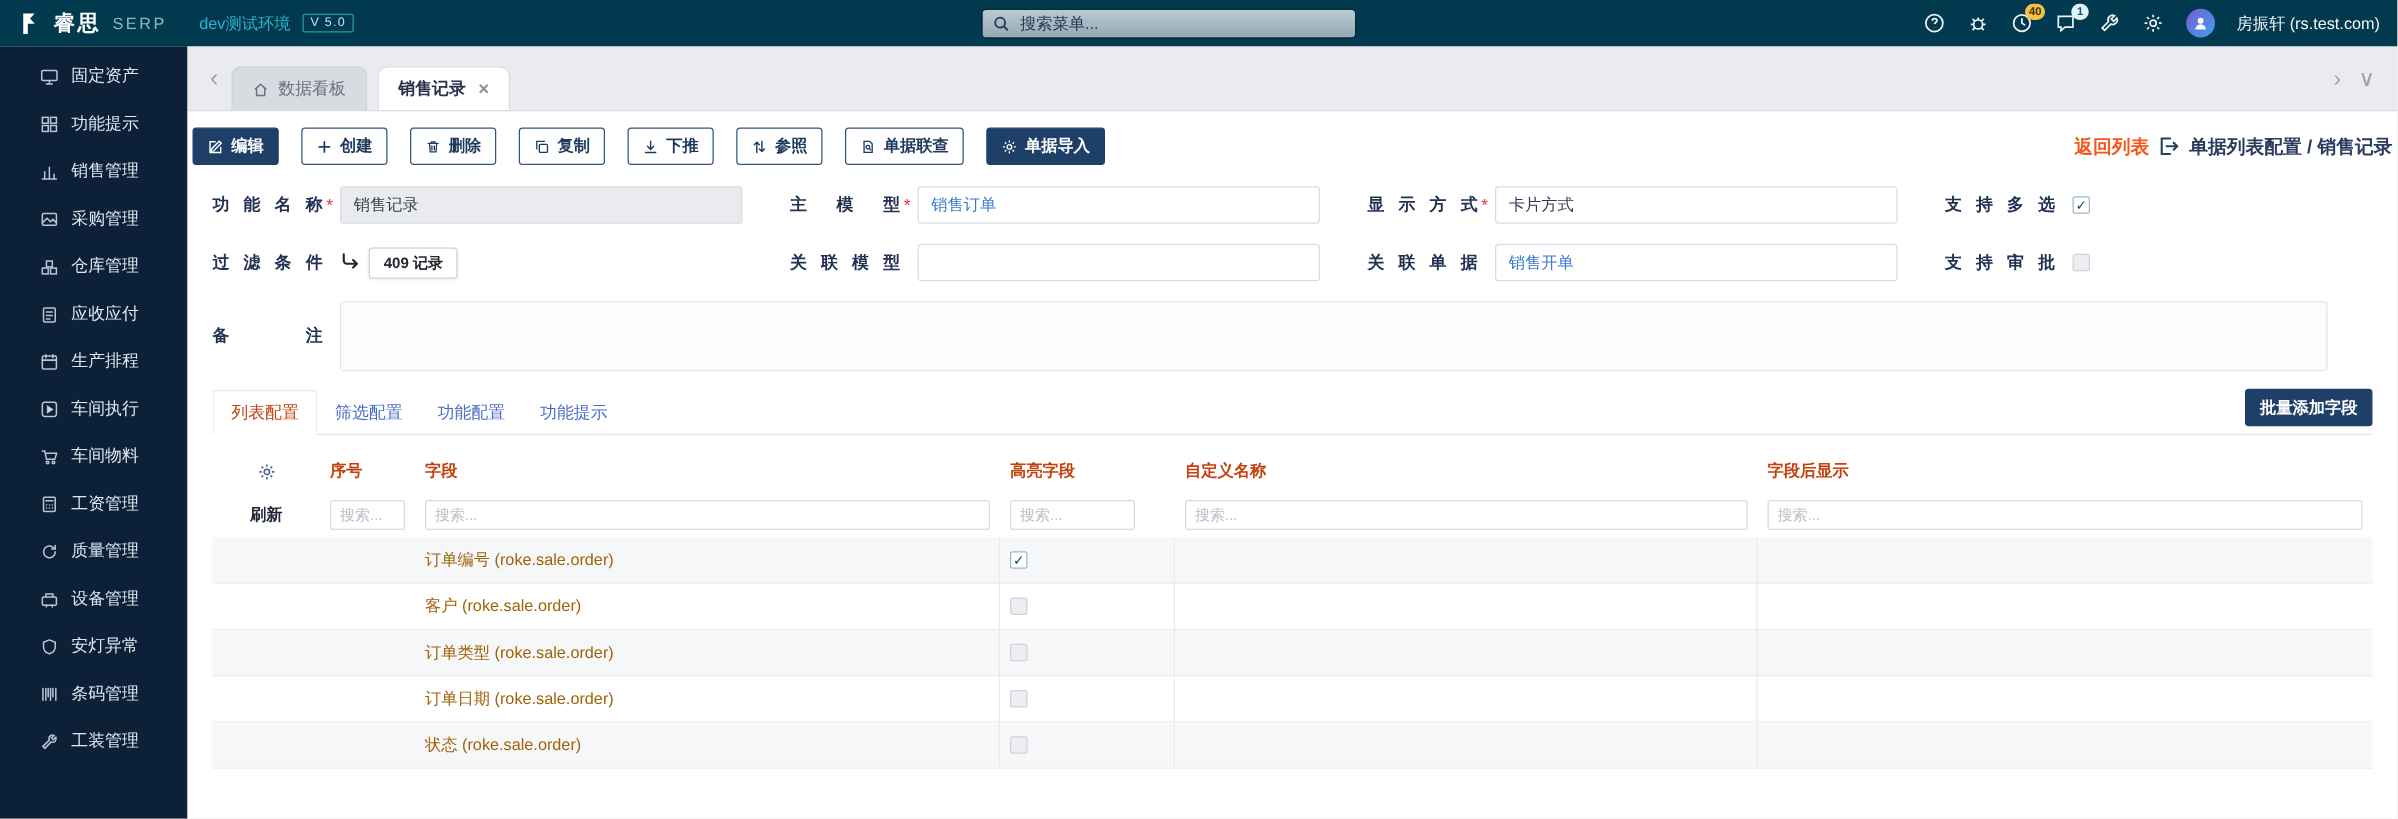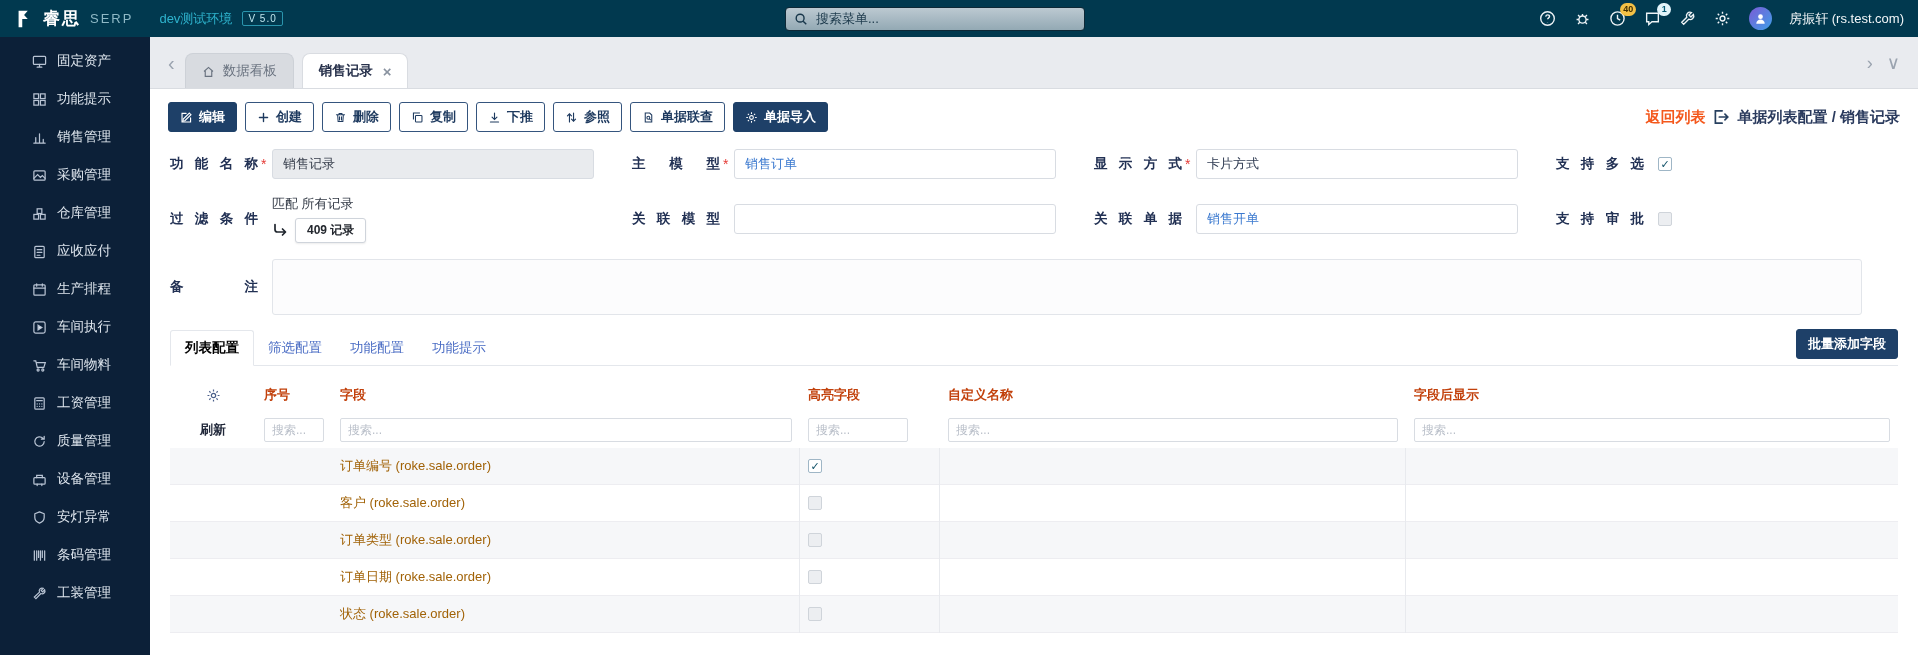--- a/index.html
+++ b/index.html
@@ -55,21 +55,21 @@
   .tab.inactive svg{width:13px;height:13px;stroke:#69727f}
   .tab.active{background:#ffffff;color:#28324c;border:1px solid #d9dce1;border-bottom:none;font-weight:600}
   .tab-close{color:#8a93a0;font-size:15px;margin-left:2px;cursor:pointer}
   .ts-right{margin-left:auto;display:flex;align-items:center;gap:10px;align-self:center}
   .ts-right .chev{font-size:18px}
 
   
   .panel{flex:1;background:#fff;border-top:1px solid #d9dce1;overflow:hidden}
 
   
-  .toolbar{display:flex;align-items:center;gap:8px;padding:13px 18px 9px}
+  .toolbar{display:flex;align-items:center;gap:18px;padding:13px 4px 9px}
   .btn{height:30px;display:inline-flex;align-items:center;gap:6px;padding:0 11px;border-radius:3px;
     font-size:13px;font-weight:600;cursor:pointer;font-family:inherit;white-space:nowrap}
   .btn svg{width:13px;height:13px;stroke:currentColor}
   .btn.light{background:#fff;border:1px solid #35557e;color:#1e3a5f}
   .btn.dark{background:#1e4068;border:1px solid #1e4068;color:#fff}
   .tb-links{margin-left:auto;display:flex;align-items:center;gap:7px}
   .back-link{color:#f4581c;font-size:15px;font-weight:700;cursor:pointer}
   .return-ic{width:18px;height:18px}
   .return-ic svg{width:18px;height:18px;stroke:#27405f}
   .crumb{color:#2b3b5e;font-size:15px;font-weight:600}
@@ -96,21 +96,21 @@
   .filter-line svg{width:16px;height:16px;stroke:#20262e}
   .chip{border:1px solid #cfd4db;border-radius:3px;background:#fff;font-size:12px;font-weight:700;
     color:#23272e;padding:3px 11px;box-shadow:0 1px 2px rgba(0,0,0,.08);cursor:pointer}
   .remark-row{display:flex;align-items:center;margin-bottom:4px}
   .remark-area{flex:1;margin-right:36px;height:56px;background:#fcfcfd;border:1px solid #e2e5ea;
     border-radius:3px;resize:none;outline:none;font-family:inherit;font-size:13px;padding:6px 10px;color:#2f3b52}
 
   
   .cfgtabs{display:flex;align-items:flex-end;margin:14px 20px 0;border-bottom:1px solid #e4e7ec;position:relative}
   .ctab{padding:8px 14px;font-size:13.5px;color:#4a6cc4;cursor:pointer}
-  .ctab.active{color:#000000;font-weight:700;background:#fff;border:1px solid #e4e7ec;border-bottom:1px solid #fff;
+  .ctab.active{color:#c2410c;font-weight:400;background:#fff;border:1px solid #e4e7ec;border-bottom:1px solid #fff;
     margin-bottom:-1px;border-radius:3px 3px 0 0}
   .batch-btn{margin-left:auto;margin-bottom:6px}
 
   
   .table{margin:12px 20px 0;font-size:13px}
   .trow{display:flex;align-items:center}
   .tc{padding:0 8px;display:flex;align-items:center;height:100%}
   .c1{width:86px;flex:0 0 86px;justify-content:center}
   .c2{width:76px;flex:0 0 76px}
   .c3{width:468px;flex:0 0 468px}
@@ -418,21 +418,20 @@
             <span class="noreq"></span>
             <span class="cb checked"></span>
           </div>
         </div>
 
         <div class="frow">
           <div class="fgroup">
             <span class="flabel">过滤条件</span>
             <span class="noreq"></span>
             <div class="filter-block">
-              <span class="match-text">匹配 所有记录</span>
               <div class="filter-line">
                 <svg viewBox="0 0 16 16" fill="none" stroke-width="1.7" stroke-linecap="round" stroke-linejoin="round">
                     <path d="M3 1.5v5a2.5 2.5 0 0 0 2.5 2.5H13M10.5 6L13.5 9l-3 3"></path>
                   </svg>
                 <span class="chip">409 记录</span>
               </div>
             </div>
           </div>
           <div class="fgroup">
             <span class="flabel">关联模型</span>

